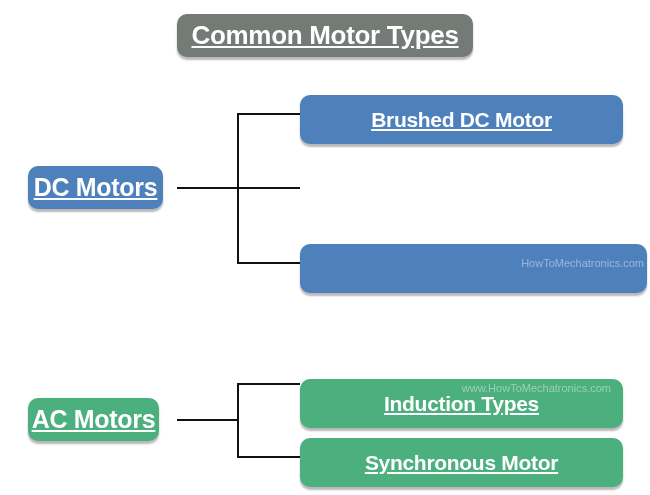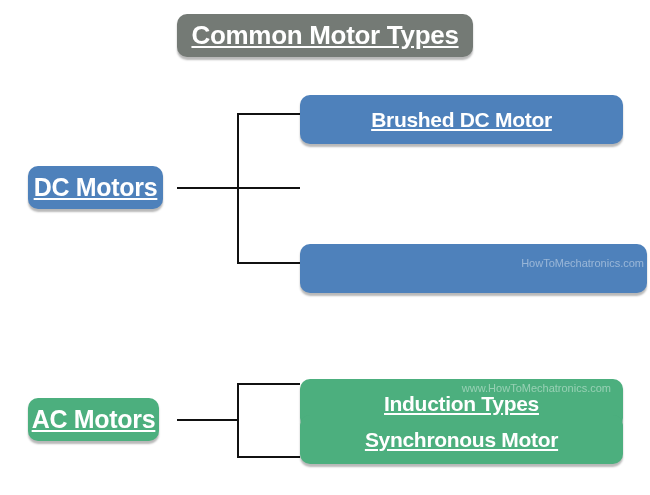--- a/index.html
+++ b/index.html
@@ -38,21 +38,21 @@
 
   #title-box { left: 177px; top: 14px;  width: 296px; height: 43px; font-size: 26px; }
   #dc-parent { left: 28px;  top: 166px; width: 135px; height: 43px; font-size: 25px; }
   #ac-parent { left: 28px;  top: 398px; width: 131px; height: 43px; font-size: 25px; text-align: right; }
 
   .child { left: 300px; width: 323px; height: 49px; font-size: 21px; }
   #dc-c0 { top: 95px; }
   #dc-c1 { top: 169px; }
   #dc-c2 { top: 244px; padding-left: 24px; }
   #ac-c0 { top: 364px; margin-top: 15px; }
-  #ac-c1 { top: 415px; }
+  #ac-c1 { top: 438px; }
 
   .line { position: absolute; background: #111111; }
   
   #dc-hline { left: 177px; top: 187px; width: 62px; height: 2px; }
   #dc-trunk { left: 237px; top: 113px; width: 2px;  height: 151px; }
   #dc-b0    { left: 237px; top: 113px; width: 63px; height: 2px; }
   #dc-b1    { left: 237px; top: 187px; width: 63px; height: 2px; }
   #dc-b2    { left: 237px; top: 262px; width: 63px; height: 2px; }
   
   #ac-hline { left: 177px; top: 419px; width: 62px; height: 2px; }

